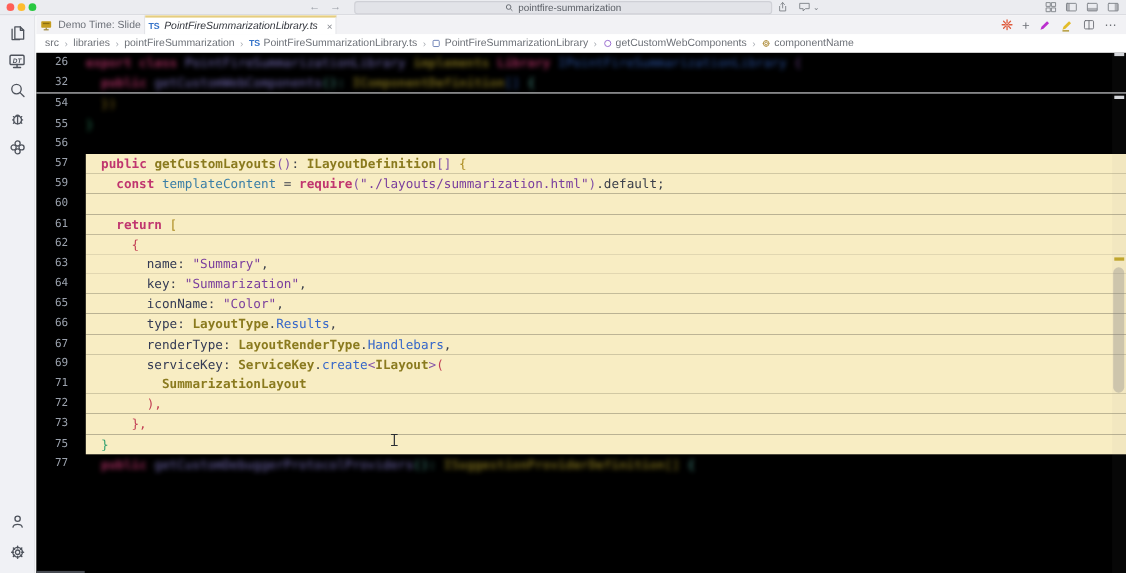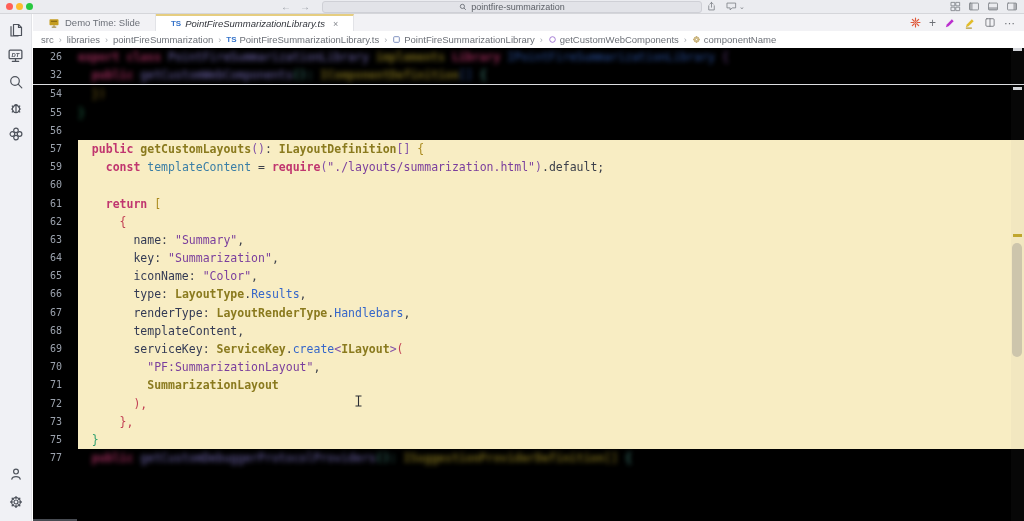--- a/index.html
+++ b/index.html
@@ -22,21 +22,21 @@
   
   .abar{position:absolute;top:14px;left:0;width:32px;bottom:0;background:#f0f1f5;
         border-right:1px solid #e2e3e7;display:flex;flex-direction:column;align-items:center;padding-top:7px;box-sizing:border-box}
   .abar .ic{width:17px;height:17px;margin-bottom:9px;color:#4e535c;display:flex;align-items:center;justify-content:center}
   .abar .spacer{flex:1}
   .abar .ic.bottom{margin-bottom:11px}
 
   
   .editor-col{position:absolute;top:14px;left:33px;right:0;bottom:0;background:#fff}
   .tabsrow{height:17px;background:#f2f2f5;display:flex;position:relative}
-  .tab{display:flex;align-items:center;padding:0 15px;font-size:9.5px;color:#6b6f77;
+  .tab{display:flex;align-items:center;padding:0 3px;font-size:9.5px;color:#6b6f77;
        border-right:1px solid #e2e3e7;white-space:nowrap}
   .tab .ts{font-weight:bold;font-size:8px;color:#3573c9;margin-right:4px;font-style:normal}
   .tab .tabicon{margin-right:5px;display:flex}
   .tab.active{background:#fff;color:#33363d;border-top:2px solid #e5cd80;font-style:italic}
   .tab .close{margin-left:8px;color:#85888f;font-style:normal;font-size:9px}
   .tab-actions{position:absolute;right:8px;top:0;height:17px;display:flex;gap:8px;align-items:center;color:#6d7076}
   .tab-actions .act{display:flex;align-items:center;font-size:10px}
 
   .crumbs{height:17px;background:#fff;display:flex;align-items:center;font-size:9.5px;
           color:#6d7178;padding-left:8px;gap:5px;white-space:nowrap}
@@ -333,30 +333,22 @@
         </div>
         <div class="row hl">
           <span class="gut">66</span>
           <span class="lc"><span style="color: rgb(59, 63, 74);">        </span><span style="color: rgb(51, 58, 84);">type</span><span style="color: rgb(59, 63, 74);">: </span><span style="color: rgb(138, 122, 30); font-weight: bold;">LayoutType</span><span style="color: rgb(59, 63, 74);">.</span><span style="color: rgb(54, 103, 201);">Results</span><span style="color: rgb(59, 63, 74);">,</span></span>
         </div>
         <div class="row hl">
           <span class="gut">67</span>
           <span class="lc"><span style="color: rgb(59, 63, 74);">        </span><span style="color: rgb(51, 58, 84);">renderType</span><span style="color: rgb(59, 63, 74);">: </span><span style="color: rgb(138, 122, 30); font-weight: bold;">LayoutRenderType</span><span style="color: rgb(59, 63, 74);">.</span><span style="color: rgb(54, 103, 201);">Handlebars</span><span style="color: rgb(59, 63, 74);">,</span></span>
         </div>
         <div class="row hl">
-          <span class="gut">68</span>
-          <span class="lc"><span style="color: rgb(59, 63, 74);">        </span><span style="color: rgb(51, 58, 84);">templateContent</span><span style="color: rgb(59, 63, 74);">,</span></span>
-        </div>
-        <div class="row hl">
           <span class="gut">69</span>
           <span class="lc"><span style="color: rgb(59, 63, 74);">        </span><span style="color: rgb(51, 58, 84);">serviceKey</span><span style="color: rgb(59, 63, 74);">: </span><span style="color: rgb(138, 122, 30); font-weight: bold;">ServiceKey</span><span style="color: rgb(59, 63, 74);">.</span><span style="color: rgb(54, 103, 201);">create</span><span style="color: rgb(130, 82, 168);">&lt;</span><span style="color: rgb(138, 122, 30); font-weight: bold;">ILayout</span><span style="color: rgb(130, 82, 168);">&gt;</span><span style="color: rgb(194, 63, 84);">(</span></span>
-        </div>
-        <div class="row hl">
-          <span class="gut">70</span>
-          <span class="lc"><span style="color: rgb(59, 63, 74);">          </span><span style="color: rgb(122, 62, 157);">"PF:SummarizationLayout"</span><span style="color: rgb(59, 63, 74);">,</span></span>
         </div>
         <div class="row hl">
           <span class="gut">71</span>
           <span class="lc"><span style="color: rgb(59, 63, 74);">          </span><span style="color: rgb(138, 122, 30); font-weight: bold;">SummarizationLayout</span></span>
         </div>
         <div class="row hl">
           <span class="gut">72</span>
           <span class="lc"><span style="color: rgb(59, 63, 74);">        </span><span style="color: rgb(194, 63, 84);">),</span></span>
         </div>
         <div class="row hl">

